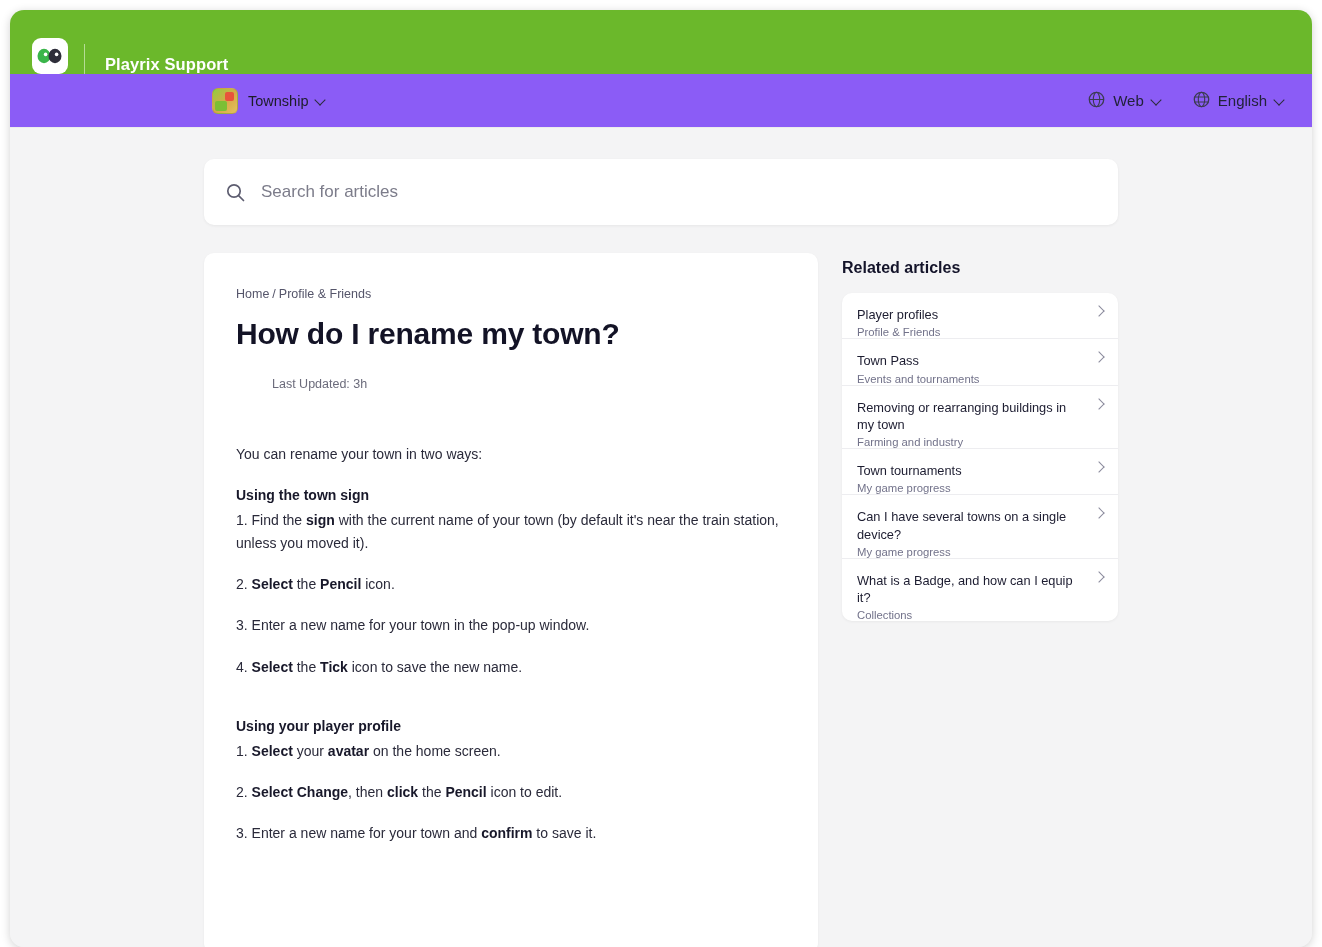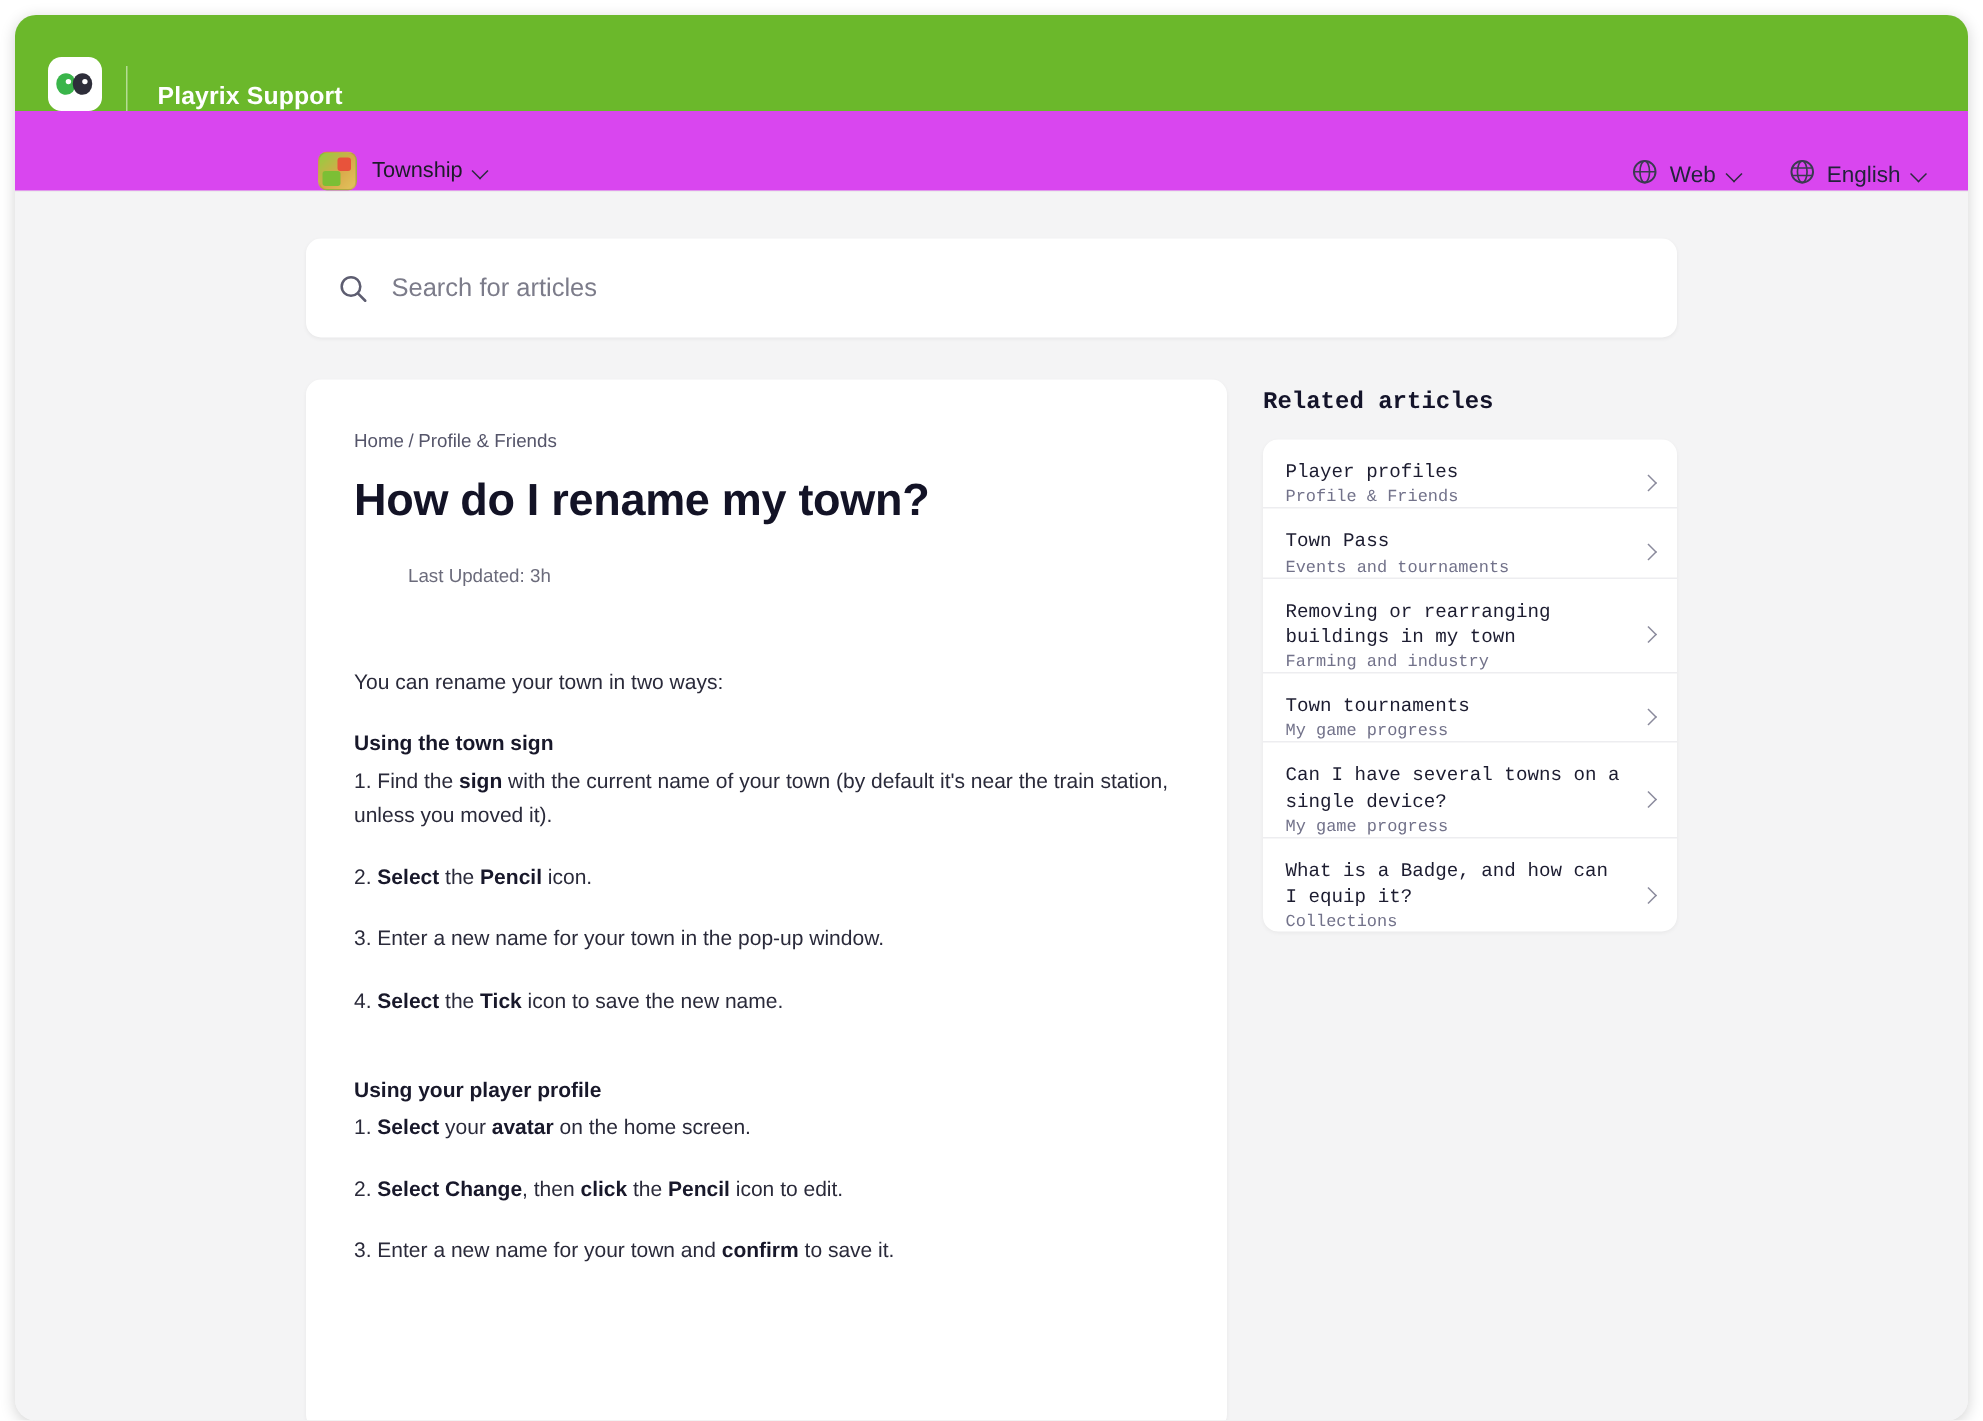--- a/index.html
+++ b/index.html
@@ -46,23 +46,23 @@
   }
   .brand-title {
     color: #ffffff;
     font-size: 16.5px;
     font-weight: bold;
     letter-spacing: 0.1px;
   }
   
   .subbar {
     height: 54px;
-    background: #d946ef;
-    display: flex;
-    align-items: flex-end;
+    background: #8b5cf6;
+    display: flex;
+    align-items: center;
     padding: 0 26px 0 0;
     border-bottom: 1px solid #ececec;
   }
   .game-select {
     display: flex;
     align-items: center;
     margin-left: 202px;
     cursor: pointer;
   }
   .game-icon {
@@ -197,37 +197,35 @@
     color: #18182a;
     margin: 0 0 2px 0;
   }
   .step { margin: 0; }
   .gap { height: 18px; }
   b { font-weight: bold; color: #18182a; }
   
   .related {
     width: 276px;
     margin-left: 24px;
-    font-family: Liberation Mono, monospace;
   }
   .related-title {
     font-size: 16px;
     font-weight: bold;
     color: #14142a;
     margin: 6px 0 16px 0;
   }
   .related-card {
     background: #ffffff;
     border-radius: 10px;
     overflow: hidden;
     box-shadow: 0 1px 3px rgba(0,0,0,0.05);
   }
   .related-item {
     display: flex;
-    align-items: center;
     padding: 13px 14px 0 15px;
     border-bottom: 1px solid #ededf0;
     cursor: pointer;
   }
   .related-item:last-child { border-bottom: none; }
   .ri-text { flex: 1; padding-right: 8px; }
   .ri-title {
     font-size: 12.8px;
     color: #1c1c30;
     line-height: 1.35;

